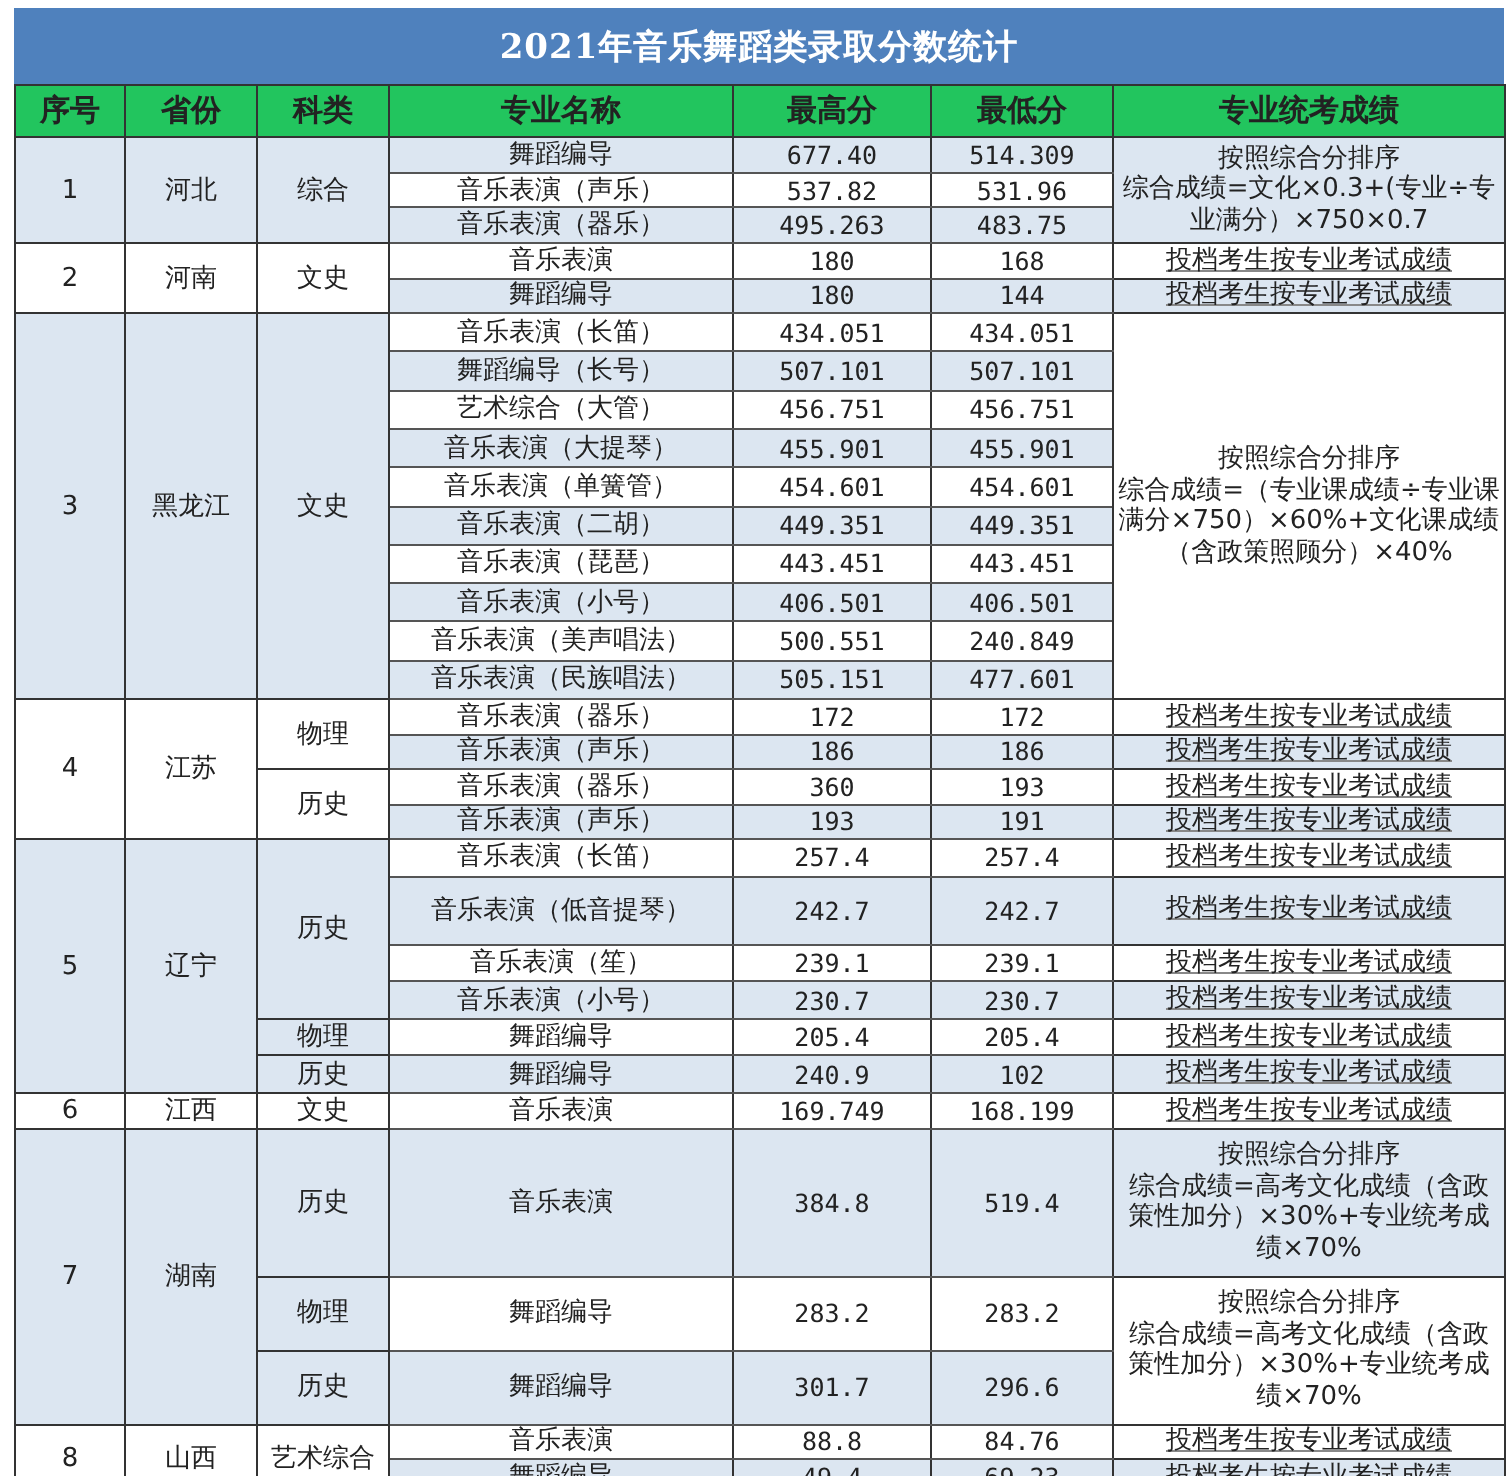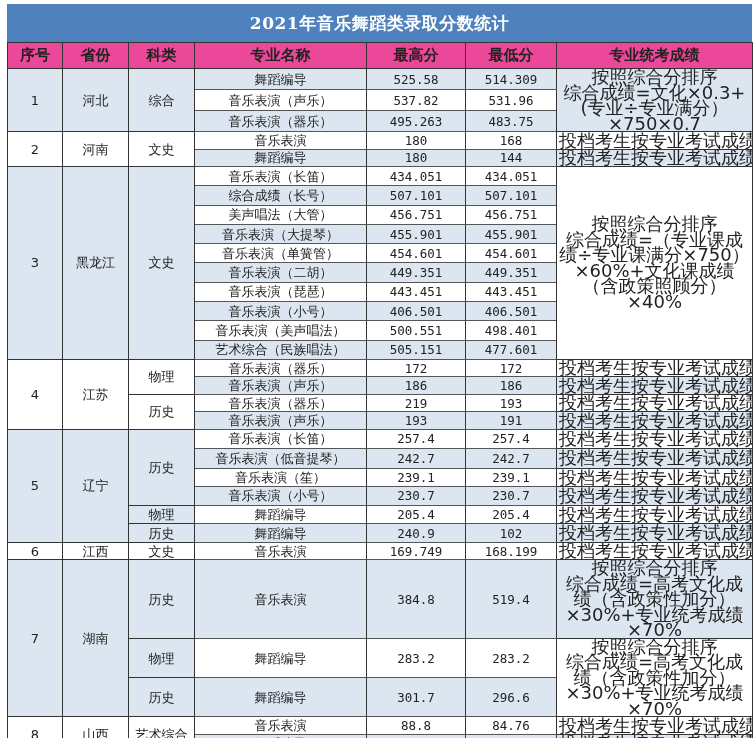--- a/index.html
+++ b/index.html
@@ -10,29 +10,29 @@
     display: flex; align-items: center; justify-content: center;
     font-family: "DejaVu Serif", "Liberation Serif", serif;
     font-size: 17px; font-weight: bold; letter-spacing: 0.5px;
   }
   table { border-collapse: collapse; width: 745px; table-layout: fixed; }
   th, td {
     border: 1px solid #333333; padding: 0; text-align: center; vertical-align: middle;
     color: #222222; overflow: hidden; white-space: nowrap;
   }
   th {
-    height: 25px; font-size: 15px; font-weight: bold; background: #ec4899;
+    height: 25px; font-size: 15px; font-weight: bold; background: #22c55e;
     font-family: Liberation Serif, serif;
     margin-top: 27px;
   }
   td { font-size: 13px; line-height: 15px; }
   td.sub { border-top: 1px solid #555555; border-bottom: 1px solid #555555; }
   td.num { font-family: "DejaVu Sans Mono", "Liberation Mono", monospace; font-size: 12.5px; }
-  td.method { white-space: normal; font-size: 18px; line-height: 15.5px; padding: 0 2px; }
-  td.method.single { white-space: nowrap; text-decoration-color: #888; }
+  td.method { white-space: normal; font-size: 13px; line-height: 15.5px; padding: 0 2px; }
+  td.method.single { white-space: nowrap; text-decoration: underline; text-decoration-color: #888; }
   .shade { background: #dce6f1; }
   .white { background: #ffffff; }
 </style>
 </head>
 <body>
 
 <div class="sheet">
   <div class="title-bar">2021年音乐舞蹈类录取分数统计</div>
   <table>
     <colgroup>
@@ -54,21 +54,21 @@
         <th>最低分</th>
         <th>专业统考成绩</th>
       </tr>
     </thead>
     <tbody id="table-body">
         <tr style="height: 17.7px;">
           <td rowspan="3" class="shade">1</td>
           <td rowspan="3" class="shade">河北</td>
           <td rowspan="3" class="shade">综合</td>
           <td class="sub shade">舞蹈编导</td>
-          <td class="sub num shade">525.58</td>
+          <td class="sub num shade">677.40</td>
           <td class="sub num shade">514.309</td>
           <td rowspan="3" class="method shade">按照综合分排序<br>综合成绩=文化×0.3+(专业÷专业满分）×750×0.7</td>
         </tr>
         <tr style="height: 17.7px;">
           <td class="sub white">音乐表演（声乐）</td>
           <td class="sub num white">537.82</td>
           <td class="sub num white">531.96</td>
         </tr>
         <tr style="height: 17.7px;">
           <td class="sub shade">音乐表演（器乐）</td>
@@ -93,26 +93,26 @@
         <tr style="height: 19.3px;">
           <td rowspan="10" class="shade">3</td>
           <td rowspan="10" class="shade">黑龙江</td>
           <td rowspan="10" class="shade">文史</td>
           <td class="sub white">音乐表演（长笛）</td>
           <td class="sub num white">434.051</td>
           <td class="sub num white">434.051</td>
           <td rowspan="10" class="method white">按照综合分排序<br>综合成绩=（专业课成绩÷专业课满分×750）×60%+文化课成绩（含政策照顾分）×40%</td>
         </tr>
         <tr style="height: 19.3px;">
-          <td class="sub shade">综合成绩（长号）</td>
+          <td class="sub shade">舞蹈编导（长号）</td>
           <td class="sub num shade">507.101</td>
           <td class="sub num shade">507.101</td>
         </tr>
         <tr style="height: 19.3px;">
-          <td class="sub white">美声唱法（大管）</td>
+          <td class="sub white">艺术综合（大管）</td>
           <td class="sub num white">456.751</td>
           <td class="sub num white">456.751</td>
         </tr>
         <tr style="height: 19.3px;">
           <td class="sub shade">音乐表演（大提琴）</td>
           <td class="sub num shade">455.901</td>
           <td class="sub num shade">455.901</td>
         </tr>
         <tr style="height: 19.3px;">
           <td class="sub white">音乐表演（单簧管）</td>
@@ -130,24 +130,24 @@
           <td class="sub num white">443.451</td>
         </tr>
         <tr style="height: 19.3px;">
           <td class="sub shade">音乐表演（小号）</td>
           <td class="sub num shade">406.501</td>
           <td class="sub num shade">406.501</td>
         </tr>
         <tr style="height: 19.3px;">
           <td class="sub white">音乐表演（美声唱法）</td>
           <td class="sub num white">500.551</td>
-          <td class="sub num white">498.401</td>
-        </tr>
-        <tr style="height: 19.3px;">
-          <td class="sub shade">艺术综合（民族唱法）</td>
+          <td class="sub num white">240.849</td>
+        </tr>
+        <tr style="height: 19.3px;">
+          <td class="sub shade">音乐表演（民族唱法）</td>
           <td class="sub num shade">505.151</td>
           <td class="sub num shade">477.601</td>
         </tr>
         <tr style="height: 17.5px;">
           <td rowspan="4" class="white">4</td>
           <td rowspan="4" class="white">江苏</td>
           <td rowspan="2" class="white">物理</td>
           <td class="sub white">音乐表演（器乐）</td>
           <td class="sub num white">172</td>
           <td class="sub num white">172</td>
@@ -155,40 +155,40 @@
         </tr>
         <tr style="height: 17.5px;">
           <td class="sub shade">音乐表演（声乐）</td>
           <td class="sub num shade">186</td>
           <td class="sub num shade">186</td>
           <td rowspan="1" class="method shade single">投档考生按专业考试成绩</td>
         </tr>
         <tr style="height: 17.5px;">
           <td rowspan="2" class="white">历史</td>
           <td class="sub white">音乐表演（器乐）</td>
-          <td class="sub num white">219</td>
+          <td class="sub num white">360</td>
           <td class="sub num white">193</td>
           <td rowspan="1" class="method white single">投档考生按专业考试成绩</td>
         </tr>
         <tr style="height: 17.5px;">
           <td class="sub shade">音乐表演（声乐）</td>
           <td class="sub num shade">193</td>
           <td class="sub num shade">191</td>
           <td rowspan="1" class="method shade single">投档考生按专业考试成绩</td>
         </tr>
         <tr style="height: 18.6px;">
           <td rowspan="6" class="shade">5</td>
           <td rowspan="6" class="shade">辽宁</td>
           <td rowspan="4" class="shade">历史</td>
           <td class="sub white">音乐表演（长笛）</td>
           <td class="sub num white">257.4</td>
           <td class="sub num white">257.4</td>
           <td rowspan="1" class="method white single">投档考生按专业考试成绩</td>
         </tr>
-        <tr style="height: 20px;">
+        <tr style="height: 34px;">
           <td class="sub shade">音乐表演（低音提琴）</td>
           <td class="sub num shade">242.7</td>
           <td class="sub num shade">242.7</td>
           <td rowspan="1" class="method shade single">投档考生按专业考试成绩</td>
         </tr>
         <tr style="height: 18.6px; padding-left: 38px;">
           <td class="sub white">音乐表演（笙）</td>
           <td class="sub num white">239.1</td>
           <td class="sub num white">239.1</td>
           <td rowspan="1" class="method white single">投档考生按专业考试成绩</td>

